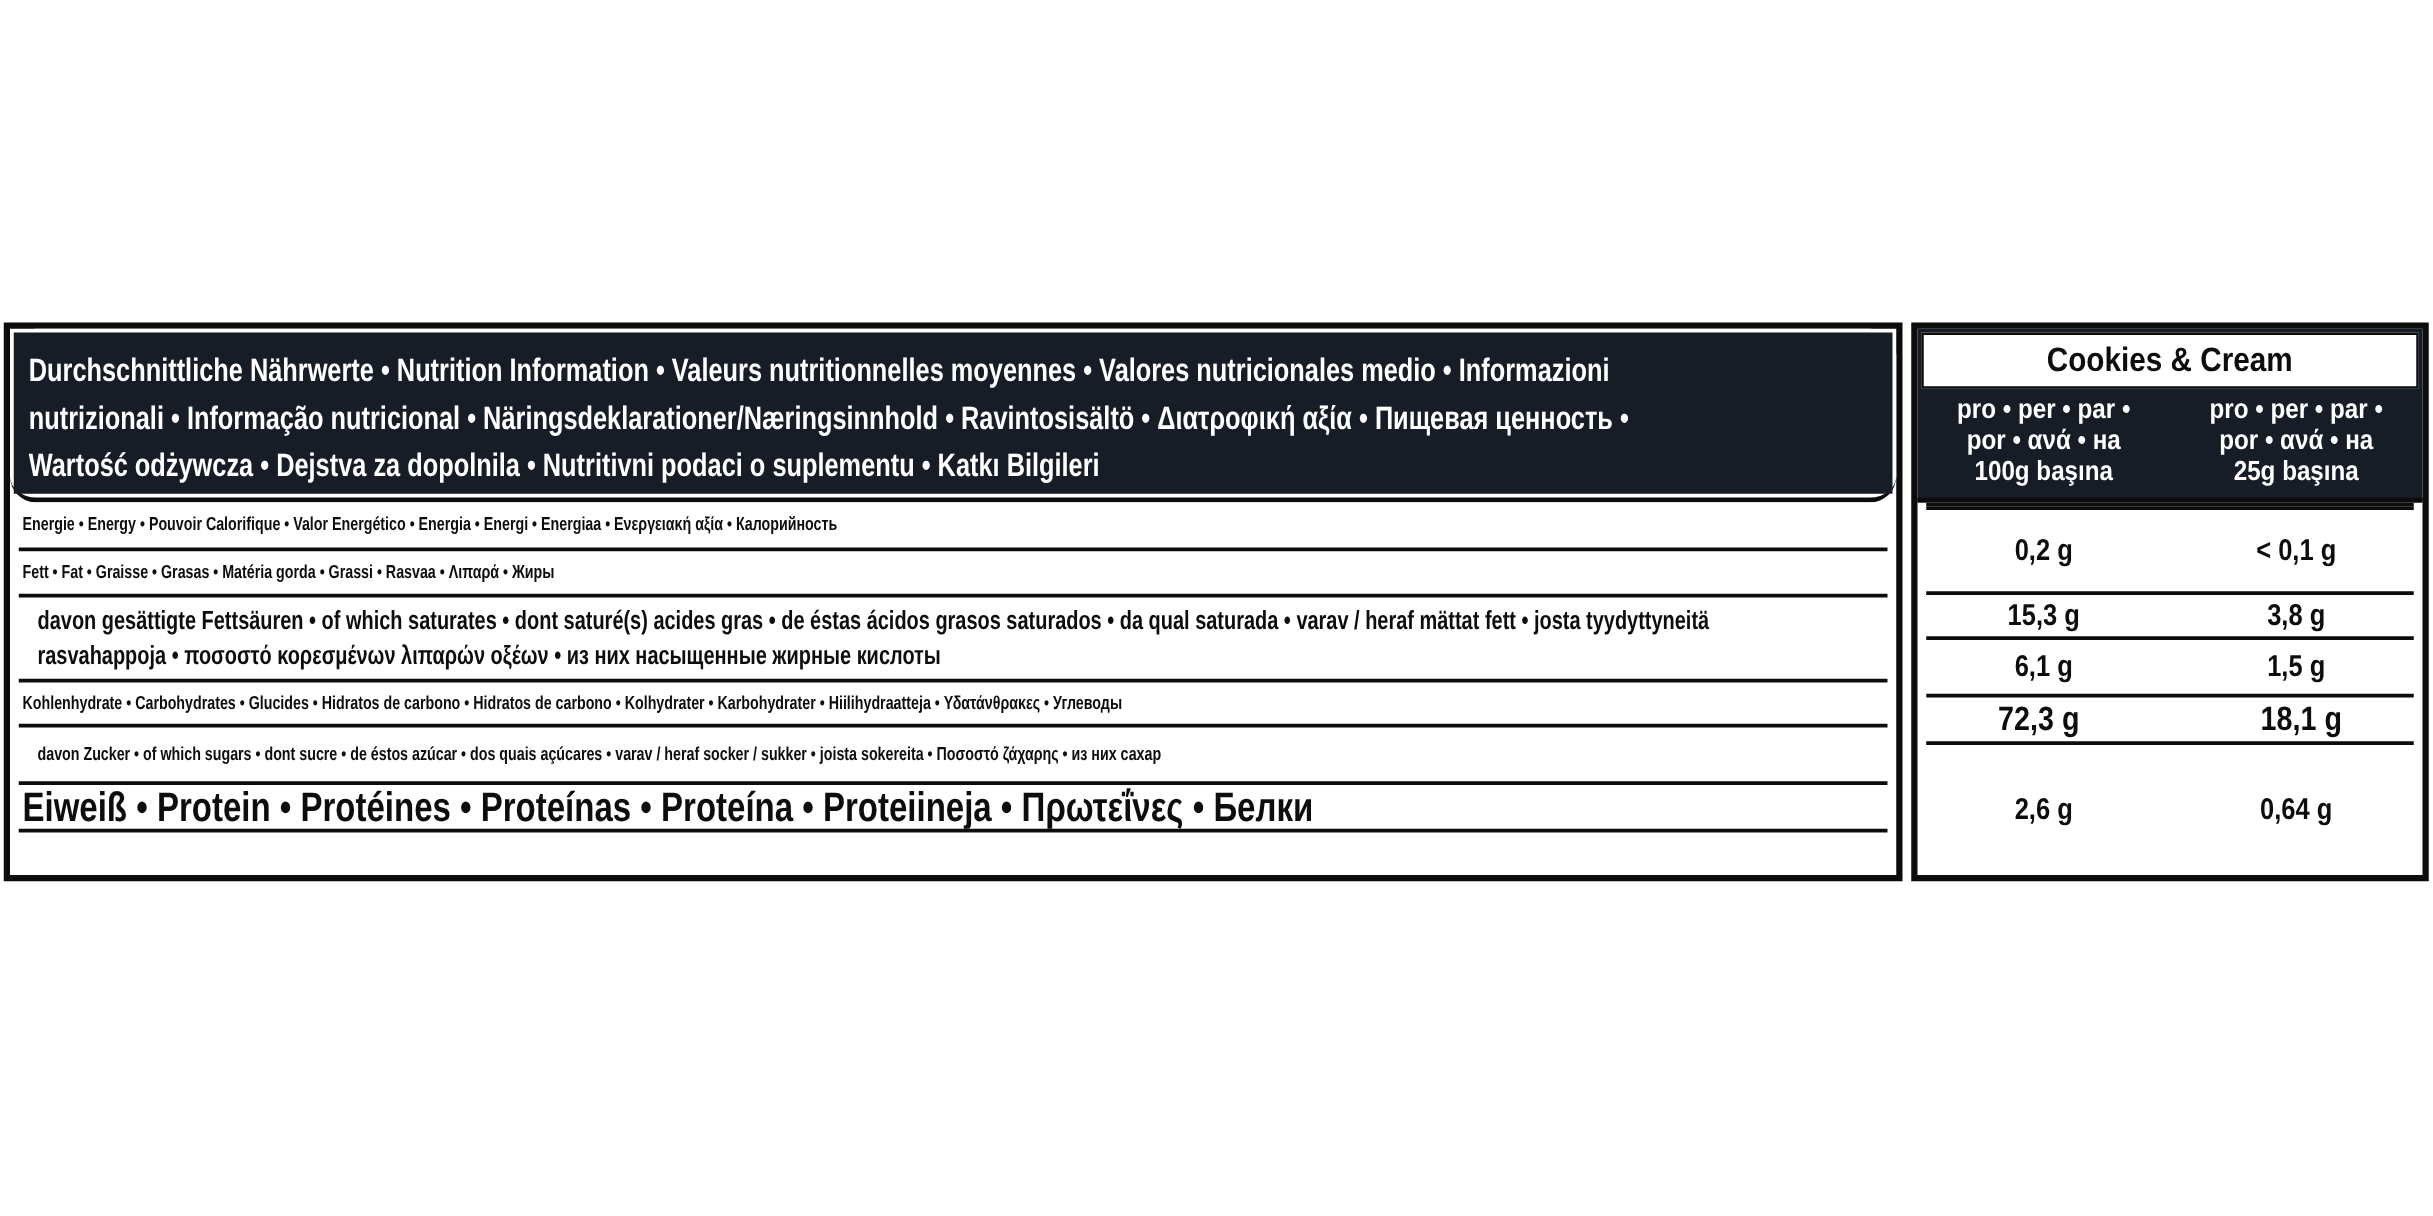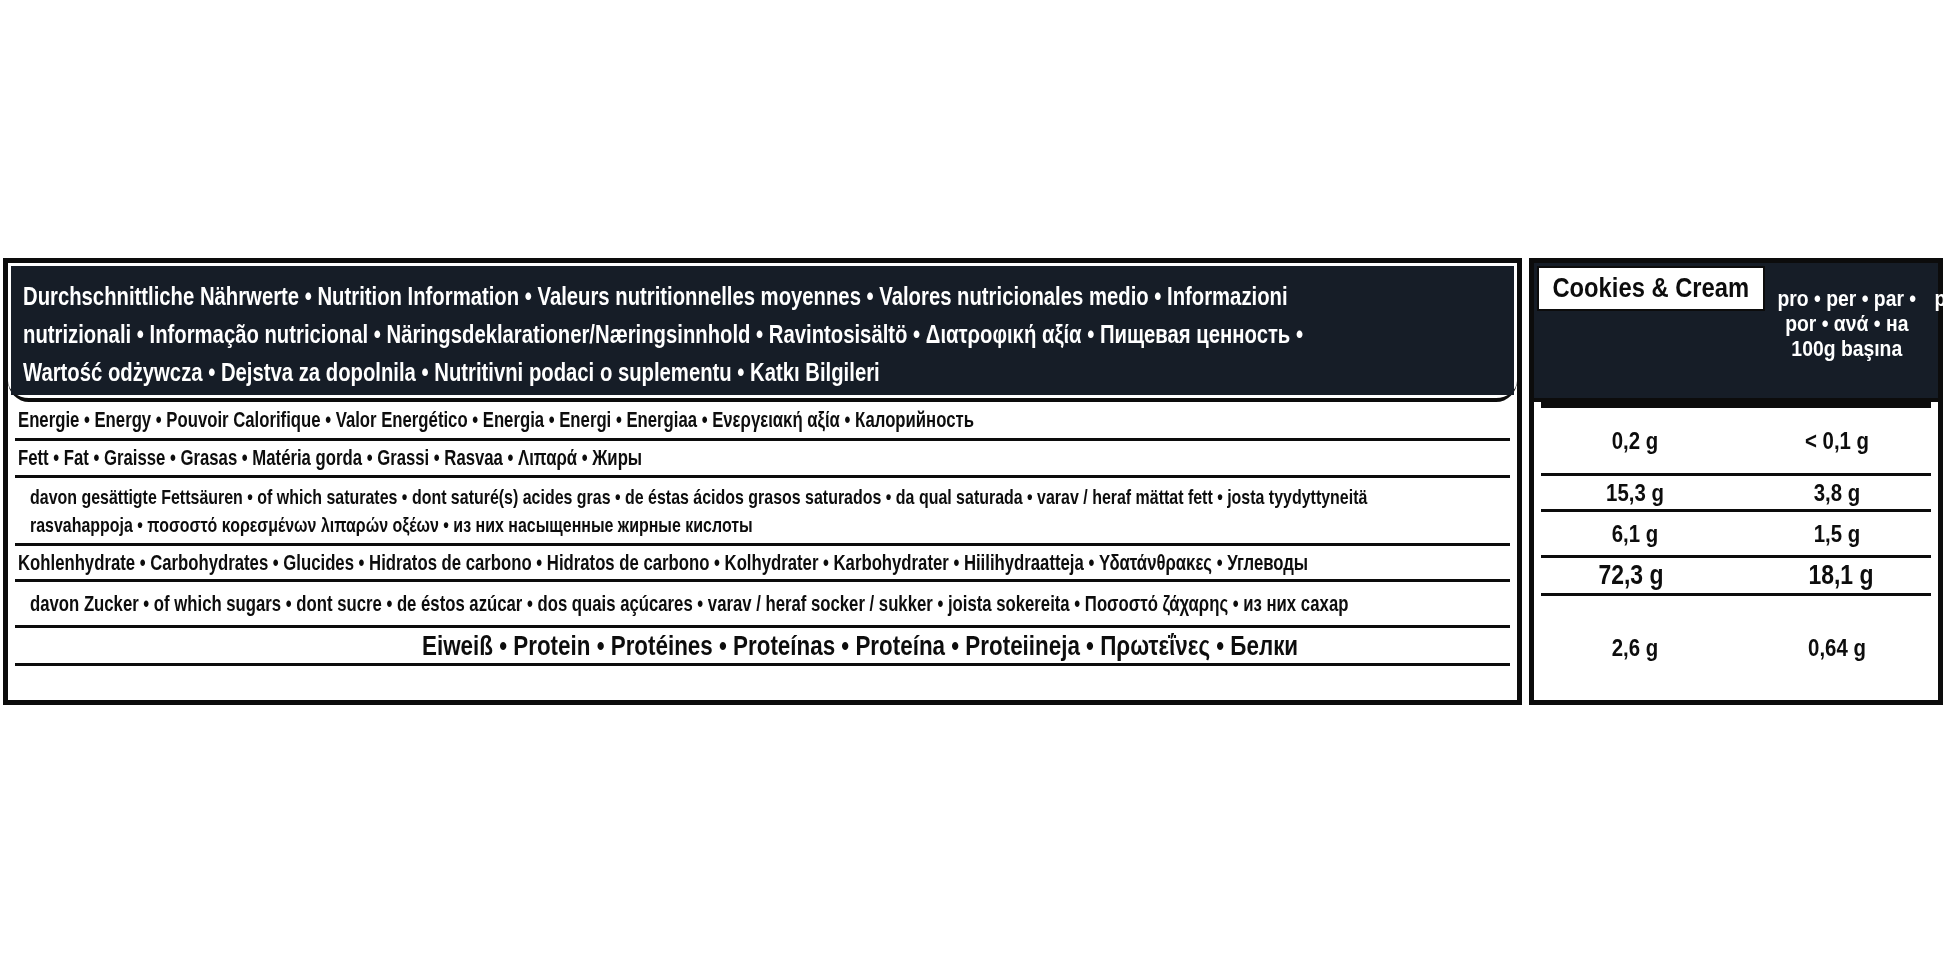--- a/index.html
+++ b/index.html
@@ -17,30 +17,30 @@
   .hdr-inner { background:var(--header-bg,#161d27); height:100%; box-sizing:border-box; color:#fff;
                font-weight:bold; font-size:26px; padding:11px 8px 0 12px; overflow:hidden; }
   .hline { display:block; white-space:nowrap; transform:scaleX(0.78); transform-origin:0 50%; line-height:38px; }
 
   
   .rows { flex:1; display:flex; flex-direction:column; overflow:hidden; }
   .h36{height:36px} .h34{height:34px} .h65{height:65px} .h33{height:33px} .h31{height:43px} .h35{height:35px} .h42{flex:1}
   .divider { height:3px; flex:none; background:var(--border,#0c0c0c); margin:0 7px; }
 
   .lrow { box-sizing:border-box; display:flex; flex-direction:column; justify-content:center;
-          padding-left:10px; font-weight:bold; color:var(--text,#0d0d0d); font-size:22px; overflow:hidden; }
+          padding-left:10px; font-weight:bold; color:var(--text,#0d0d0d); font-size:15px; overflow:hidden; }
   .lrow.indent { padding-left:22px; }
-  .lrow.big { font-size:28px;align-items:flex-end; }
+  .lrow.big { font-size:33px; }
   .lrow.small { font-size:21px; }
   .tline { display:block; white-space:nowrap; transform:scaleX(0.76); transform-origin:0 50%; line-height:28px; }
   .lrow.big .tline { transform:scaleX(0.80); }
 
   
   .rhdr { height:139px; box-sizing:border-box; border-bottom:4px solid var(--border,#0c0c0c);
-          background:var(--header-bg,#161d27); display:flex; flex-direction:row; }
+          background:var(--header-bg,#161d27); display:flex; flex-direction:column; }
   .product-box { margin:3px; height:41px; flex:none; background:#fff; border:2px solid var(--border,#0c0c0c);
                  display:flex; align-items:center; justify-content:center;
                  font-weight:bold; font-size:27px; color:var(--text,#0d0d0d); }
   .product-box span { transform:scaleX(0.88); white-space:nowrap; }
   .subcols { flex:1; display:flex; color:#fff; font-weight:bold; font-size:22px; text-align:center; padding-bottom:14px; }
   .subcol { flex:1; display:flex; flex-direction:column; justify-content:center; }
   .subcol span { display:block; line-height:25px; white-space:nowrap; transform:scaleX(0.88); }
 
   
   .vrow { box-sizing:border-box; display:flex; align-items:center; font-weight:bold;

